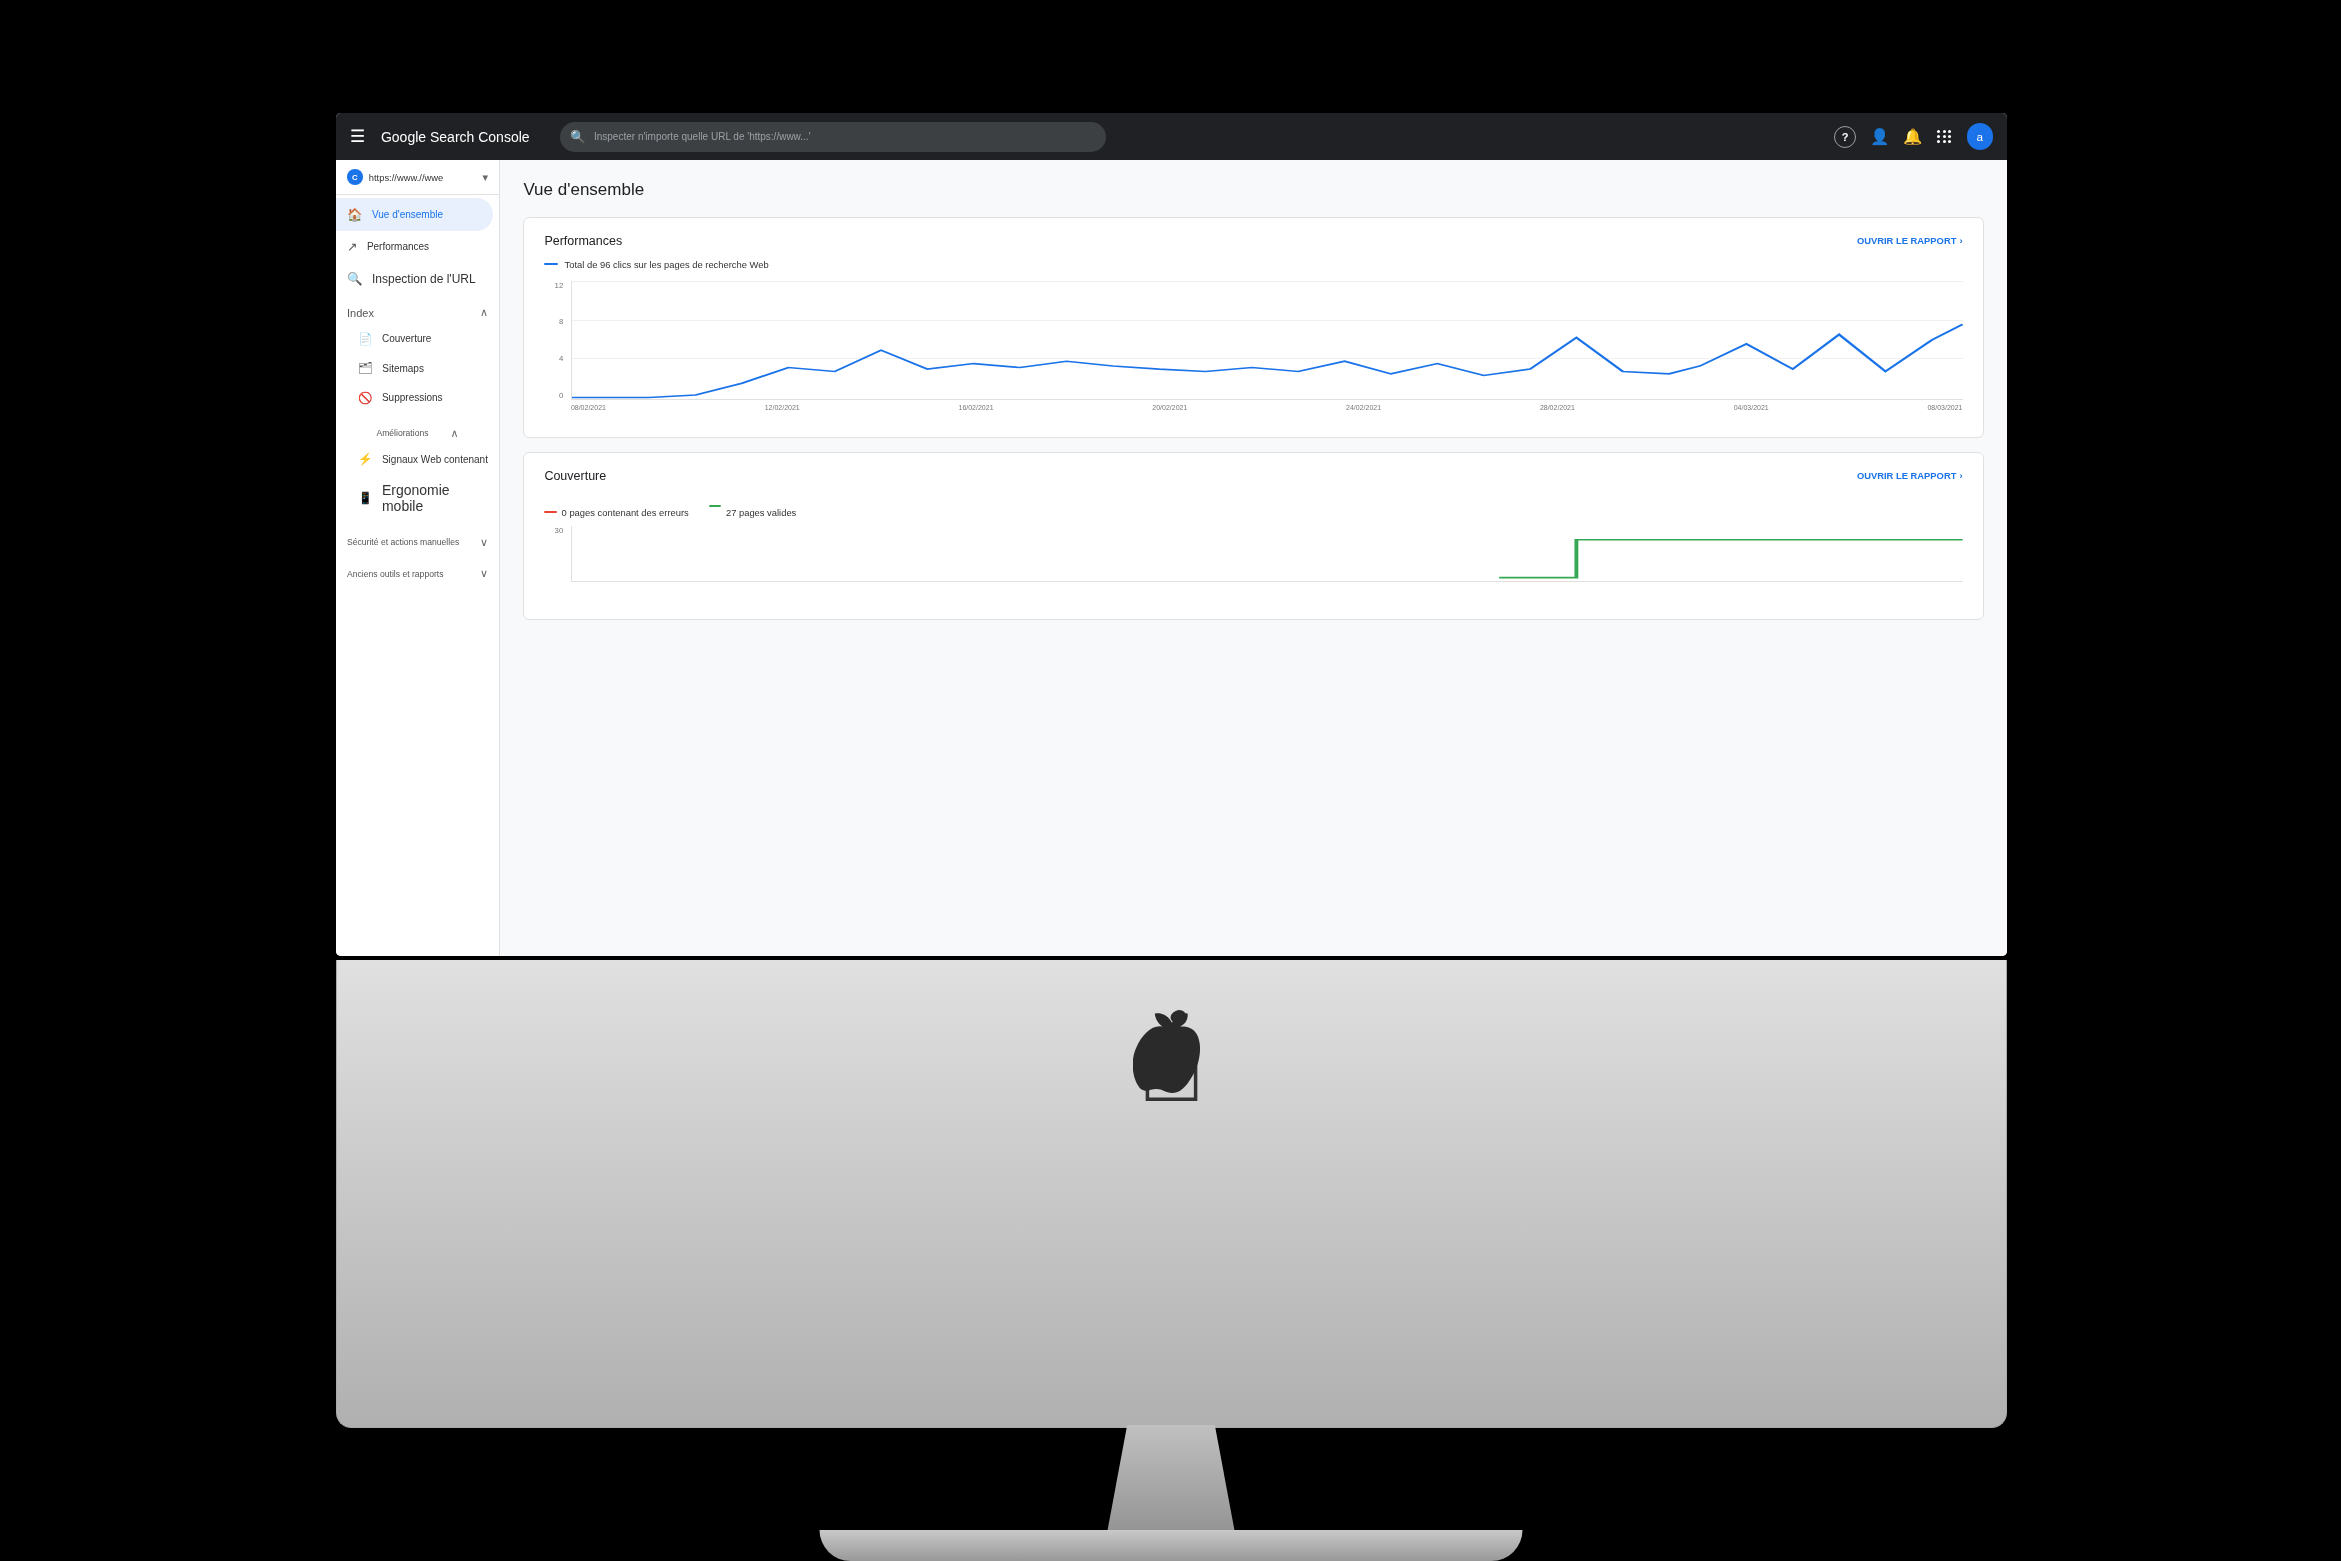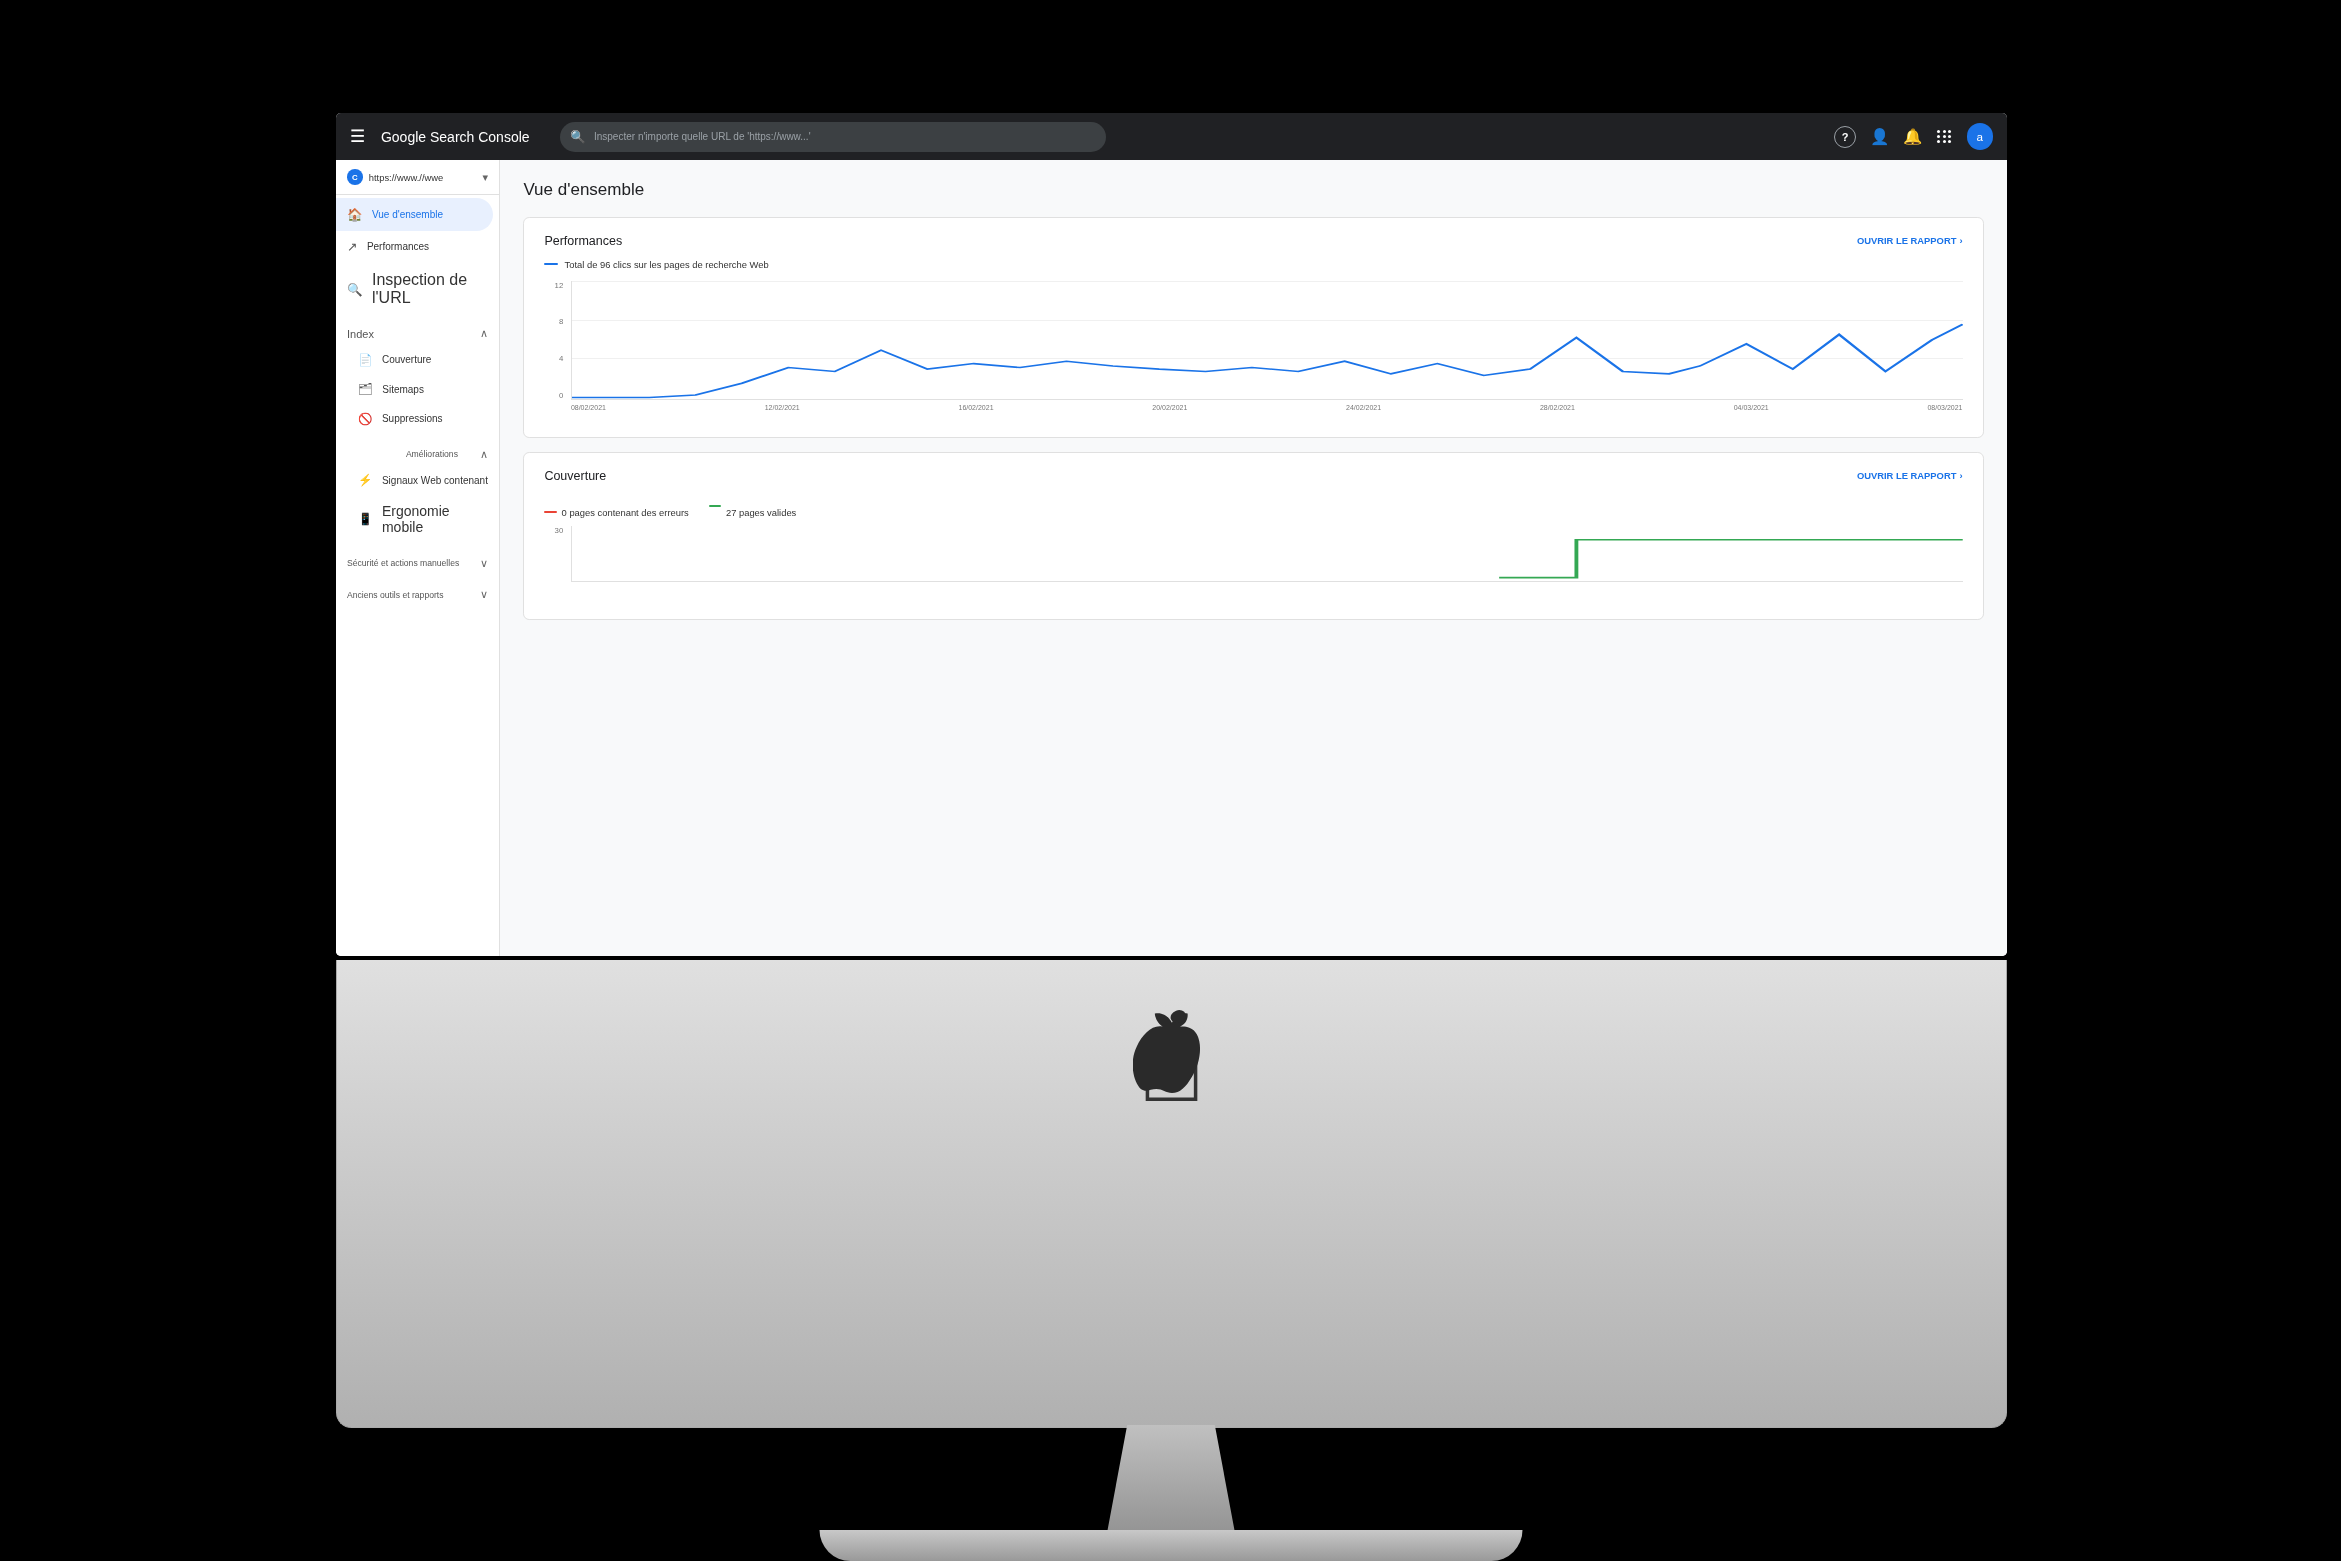--- a/index.html
+++ b/index.html
@@ -62,21 +62,21 @@
         <span style="font-size:10px;color:#1a73e8;font-weight:500;">Vue d'ensemble</span>
       </div>
 
       <div style="display:flex;align-items:center;padding:8.6px 11px;gap:9.4px;cursor:pointer;">
         <span style="font-size:12.5px;color:#555;">↗</span>
         <span style="font-size:10px;color:#333;">Performances</span>
       </div>
 
       <div style="display:flex;align-items:center;padding:8.6px 11px;gap:9.4px;cursor:pointer;">
         <span style="font-size:12.5px;color:#555;">🔍</span>
-        <span style="font-size:16px;color:#333;">Inspection de l'URL</span>
+        <span style="font-size:12px;color:#333;">Inspection de l'URL</span>
       </div>
 
       <div style="display:flex;align-items:center;justify-content:space-between;padding:11px 11px 4.7px 11px;">
         <span style="font-size:11px;color:#555;font-weight:500;">Index</span>
         <span style="font-size:11px;color:#666;cursor:pointer;">∧</span>
       </div>
 
       <div style="display:flex;align-items:center;padding:7.8px 11px 7.8px 22px;gap:9.4px;cursor:pointer;">
         <span style="font-size:11.7px;color:#555;">📄</span>
         <span style="font-size:10px;color:#333;">Couverture</span>
@@ -85,21 +85,21 @@
       <div style="display:flex;align-items:center;padding:7.8px 11px 7.8px 22px;gap:9.4px;cursor:pointer;">
         <span style="font-size:11.7px;color:#555;">🗂</span>
         <span style="font-size:10px;color:#333;">Sitemaps</span>
       </div>
 
       <div style="display:flex;align-items:center;padding:7.8px 11px 7.8px 22px;gap:9.4px;cursor:pointer;">
         <span style="font-size:11.7px;color:#555;">🚫</span>
         <span style="font-size:10px;color:#333;">Suppressions</span>
       </div>
 
-      <div style="display:flex;align-items:center;justify-content:flex-end;padding:11px 11px 4.7px 11px;margin-top:3.1px;gap:22px;">
+      <div style="display:flex;align-items:center;justify-content:center;padding:11px 11px 4.7px 11px;margin-top:3.1px;gap:22px;">
         <span style="font-size:8.6px;color:#555;font-weight:500;">Améliorations</span>
         <span style="font-size:11px;color:#666;cursor:pointer;">∧</span>
       </div>
 
       <div style="display:flex;align-items:center;padding:7.8px 11px 7.8px 22px;gap:9.4px;cursor:pointer;">
         <span style="font-size:11.7px;color:#555;">⚡</span>
         <span style="font-size:10px;color:#333;">Signaux Web contenant</span>
       </div>
 
       <div style="display:flex;align-items:center;padding:7.8px 11px 7.8px 22px;gap:9.4px;cursor:pointer;">

